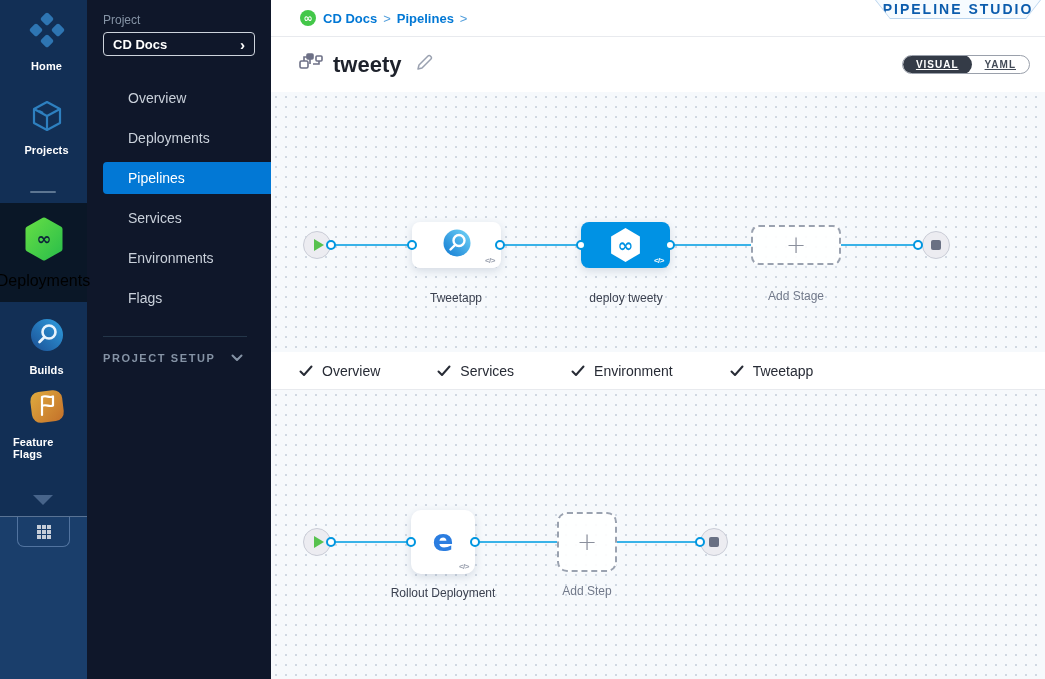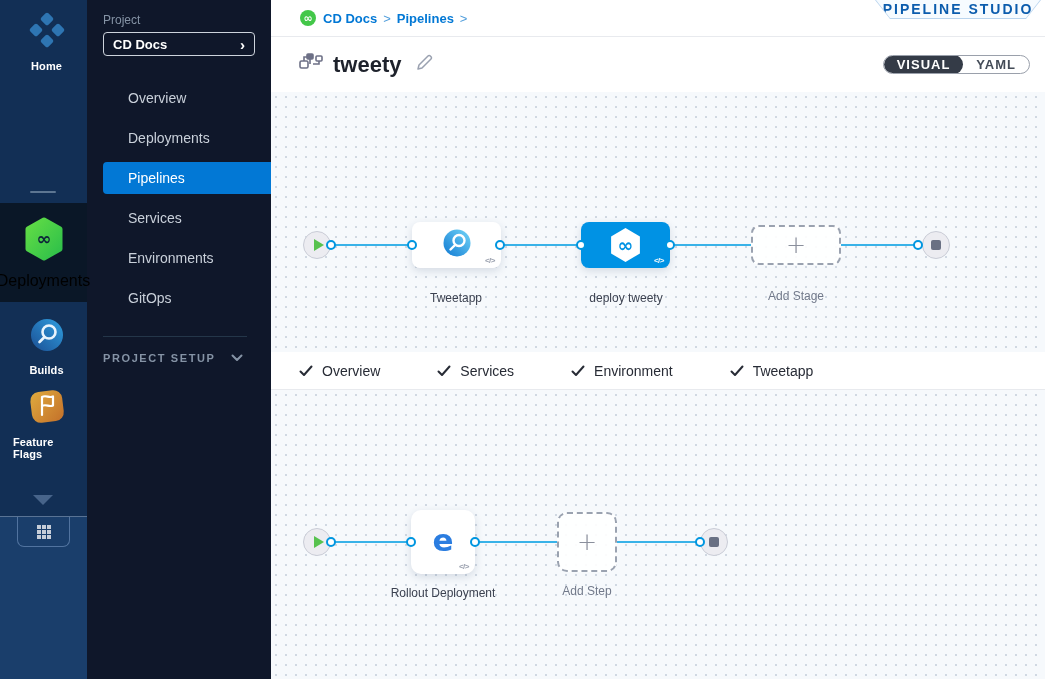--- a/index.html
+++ b/index.html
@@ -44,21 +44,21 @@
   .studio-badge { position:absolute; top:0; right:4px; width:166px; height:19px; background:#b9d4ee;
     clip-path:polygon(0 0,100% 0,calc(100% - 15px) 100%,15px 100%); z-index:5; }
   .studio-badge-inner { position:absolute; inset:0 1px 1px 1px; background:#f6fbff;
     clip-path:polygon(0 0,100% 0,calc(100% - 14px) 100%,14px 100%); display:flex; align-items:center; justify-content:center; }
   .studio-badge-inner span { font-size:14px; font-weight:bold; letter-spacing:2px; color:#0b5cad; }
 
   .title-row { height:55px; flex:0 0 55px; display:flex; align-items:center; padding:0 15px 0 28px; background:#fff; }
   .pipe-title { font-size:22px; font-weight:bold; color:#1e222c; margin:0 14px 0 10px; }
   .spacer { flex:1; }
   .view-toggle { display:flex; align-items:center; height:19px; border:1px solid #9aa0ab; border-radius:10px; overflow:hidden; background:#fff; }
-  .vt-seg { height:19px; display:flex; align-items:center; padding:0 13px; font-size:13px; font-weight:bold; letter-spacing:1px; cursor:pointer; }
+  .vt-seg { height:19px; display:flex; align-items:center; padding:0 13px; font-size:10px; font-weight:bold; letter-spacing:1px; cursor:pointer;text-decoration:underline; }
   .vt-visual { background:#343b47; color:#fff; border-radius:10px; }
   .vt-yaml { color:#434b57;text-align:right; }
 
   .canvas { position:relative; background-color:#f6f9fc;
     background-image:radial-gradient(circle,#d0d8e2 1px,transparent 1.2px);
     background-size:10px 10px; overflow:hidden; }
   .canvas1 { height:260px; flex:0 0 260px; }
   .canvas2 { flex:1; }
 
   .conn { position:absolute; height:2px; background:#38b2e8; }
@@ -100,20 +100,31 @@
           <rect x="15" y="4" width="10" height="10" rx="2" transform="rotate(45 20 9)"></rect>
           <rect x="4" y="15" width="10" height="10" rx="2" transform="rotate(45 9 20)"></rect>
           <rect x="26" y="15" width="10" height="10" rx="2" transform="rotate(45 31 20)"></rect>
           <rect x="15" y="26" width="10" height="10" rx="2" transform="rotate(45 20 31)"></rect>
         </g>
       </svg>
     </span>
     <span class="mod-label">Home</span>
   </div>
 
+  <div class="mod-item mod-projects">
+    <span>
+      <svg width="36" height="36" viewBox="0 0 36 36" fill="none" stroke="#2e80c0" stroke-width="2.2" stroke-linejoin="round">
+        <polygon points="18,4 31,11 31,25 18,32 5,25 5,11"></polygon>
+        <polyline points="5,11 18,18 31,11"></polyline>
+        <line x1="18" y1="18" x2="18" y2="32"></line>
+        <line x1="10" y1="13" x2="14" y2="15"></line>
+      </svg>
+    </span>
+    <span class="mod-label">Projects</span>
+  </div>
 
   <div class="mod-divider"></div>
 
   <div class="mod-active-block">
     <span>
       <svg width="44" height="46" viewBox="0 0 44 46">
         <defs>
           <linearGradient id="ghex" x1="0" y1="0" x2="1" y2="1">
             <stop offset="0" stop-color="#63dd45"></stop>
               <stop offset="1" stop-color="#2cbf4a"></stop>
@@ -183,21 +194,21 @@
   <div class="ps-select">
     <span class="ps-name">CD Docs</span>
     <span class="ps-chev">›</span>
   </div>
   <div class="ps-menu">
     <div class="pmenu-item">Overview</div>
     <div class="pmenu-item">Deployments</div>
     <div class="pmenu-item active">Pipelines</div>
     <div class="pmenu-item">Services</div>
     <div class="pmenu-item">Environments</div>
-    <div class="pmenu-item">GitOps</div>
+    <div class="pmenu-item">Flags</div>
   </div>
   <div class="ps-divider"></div>
   <div class="ps-setup">
     <span>PROJECT SETUP</span>
     <svg width="12" height="8" viewBox="0 0 12 8">
       <polyline points="1.5,1.5 6,6 10.5,1.5" fill="none" stroke="#8593a5" stroke-width="2" stroke-linecap="round" stroke-linejoin="round"></polyline>
     </svg>
   </div>
 </aside>
 

